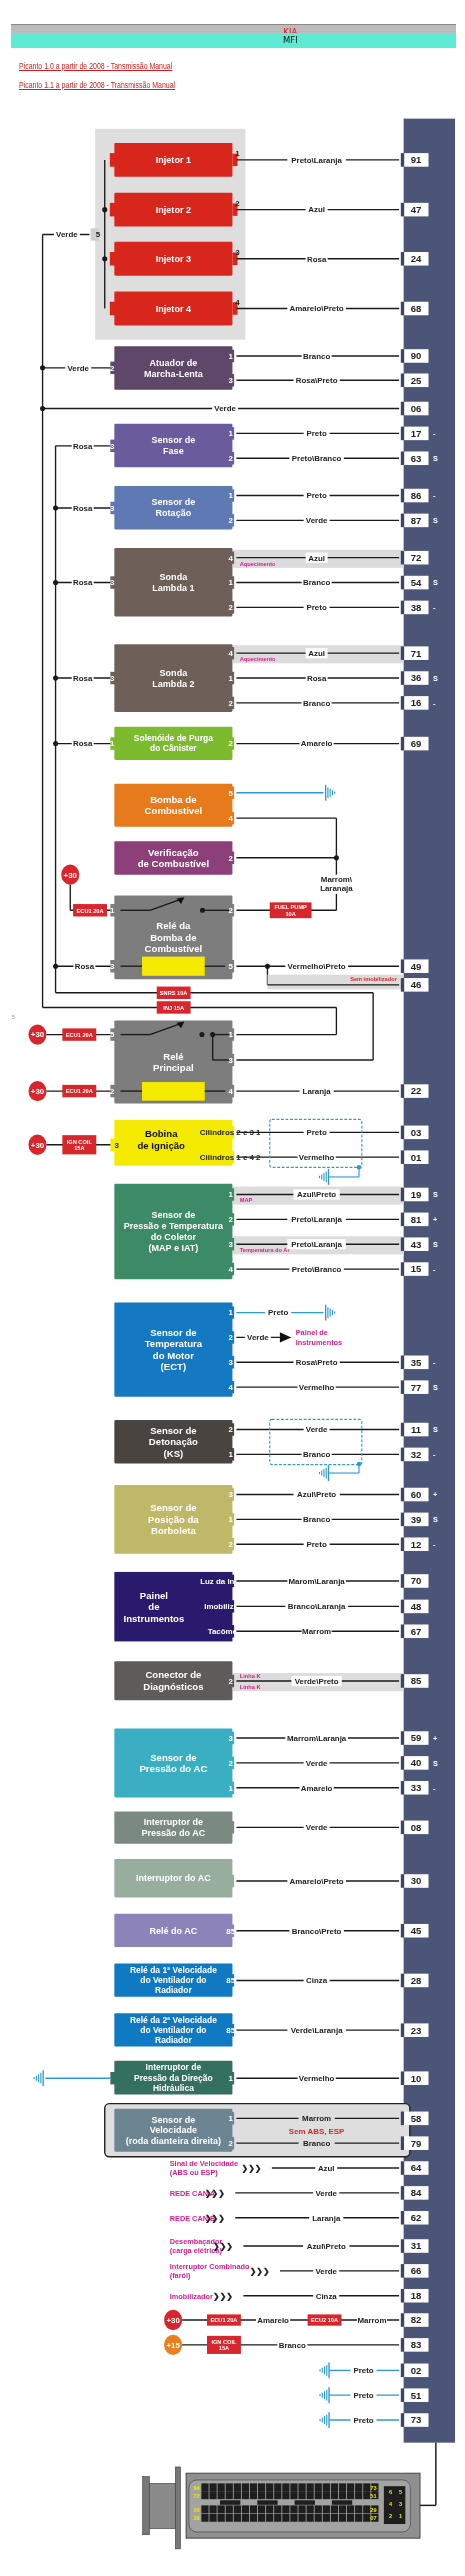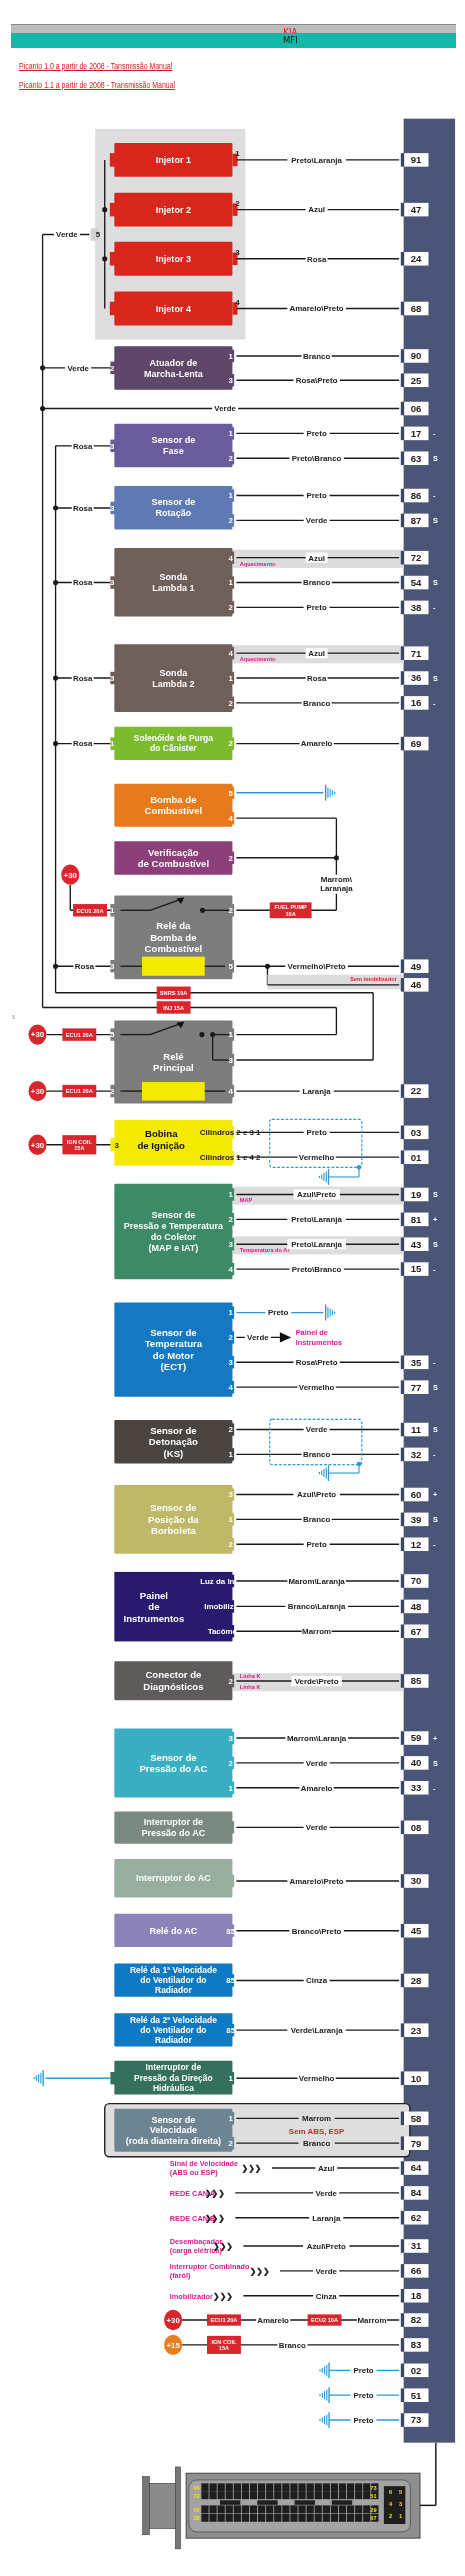--- a/index.html
+++ b/index.html
@@ -1,19 +1,19 @@
 <!DOCTYPE html>
 <html style="font-size:9px"><head>
 <meta charset="utf-8">
 <style>
   html,body{margin:0;padding:0;background:#fff;}
   body{width:466px;height:2576px;position:relative;overflow:hidden;font-family:"Liberation Sans","DejaVu Sans",sans-serif;}
   .abs{position:absolute;}
   .hdr1{left:11.3px;top:24px;width:445px;height:17px;background:#bcbcbc;border-top:1.1px solid #8a8a8a;box-sizing:border-box;}
-  .hdr2{left:11.3px;top:33px;width:445px;height:15.3px;background:#14b8a6;}
+  .hdr2{left:11.3px;top:33px;width:445px;height:15.3px;background:#5eead4;}
   .hdr-text{position:absolute;left:0;right:0;text-align:center;font-family:"DejaVu Sans",sans-serif;font-size:8.5px;}
   .hdr1 .hdr-text{top:2.3px;color:#e8101a;left:113px;}
   .hdr2 .hdr-text{top:1.7px;color:#111;left:113px;}
   .link{left:18.6px;font-family:"Liberation Sans",sans-serif;font-size:8.5px;color:#d41c1c;text-decoration:underline;cursor:pointer;transform:scaleX(0.82);transform-origin:left;white-space:nowrap;}
   svg#diagram{position:absolute;left:0;top:0;}
   .comp-label{font-family:"Liberation Sans",sans-serif;font-weight:bold;fill:#fff;text-anchor:middle;}
   .wire-label{font-family:"Liberation Sans",sans-serif;font-weight:bold;font-size:14px;fill:#222;text-anchor:middle;}
   .pin-label{font-family:"Liberation Sans",sans-serif;font-weight:bold;font-size:14px;fill:#fff;text-anchor:middle;}
   .ecu-num{font-family:"Liberation Sans",sans-serif;font-weight:bold;font-size:17px;fill:#222;text-anchor:middle;}
   .sign{font-family:"Liberation Sans",sans-serif;font-weight:bold;font-size:13px;fill:#fff;text-anchor:start;}

